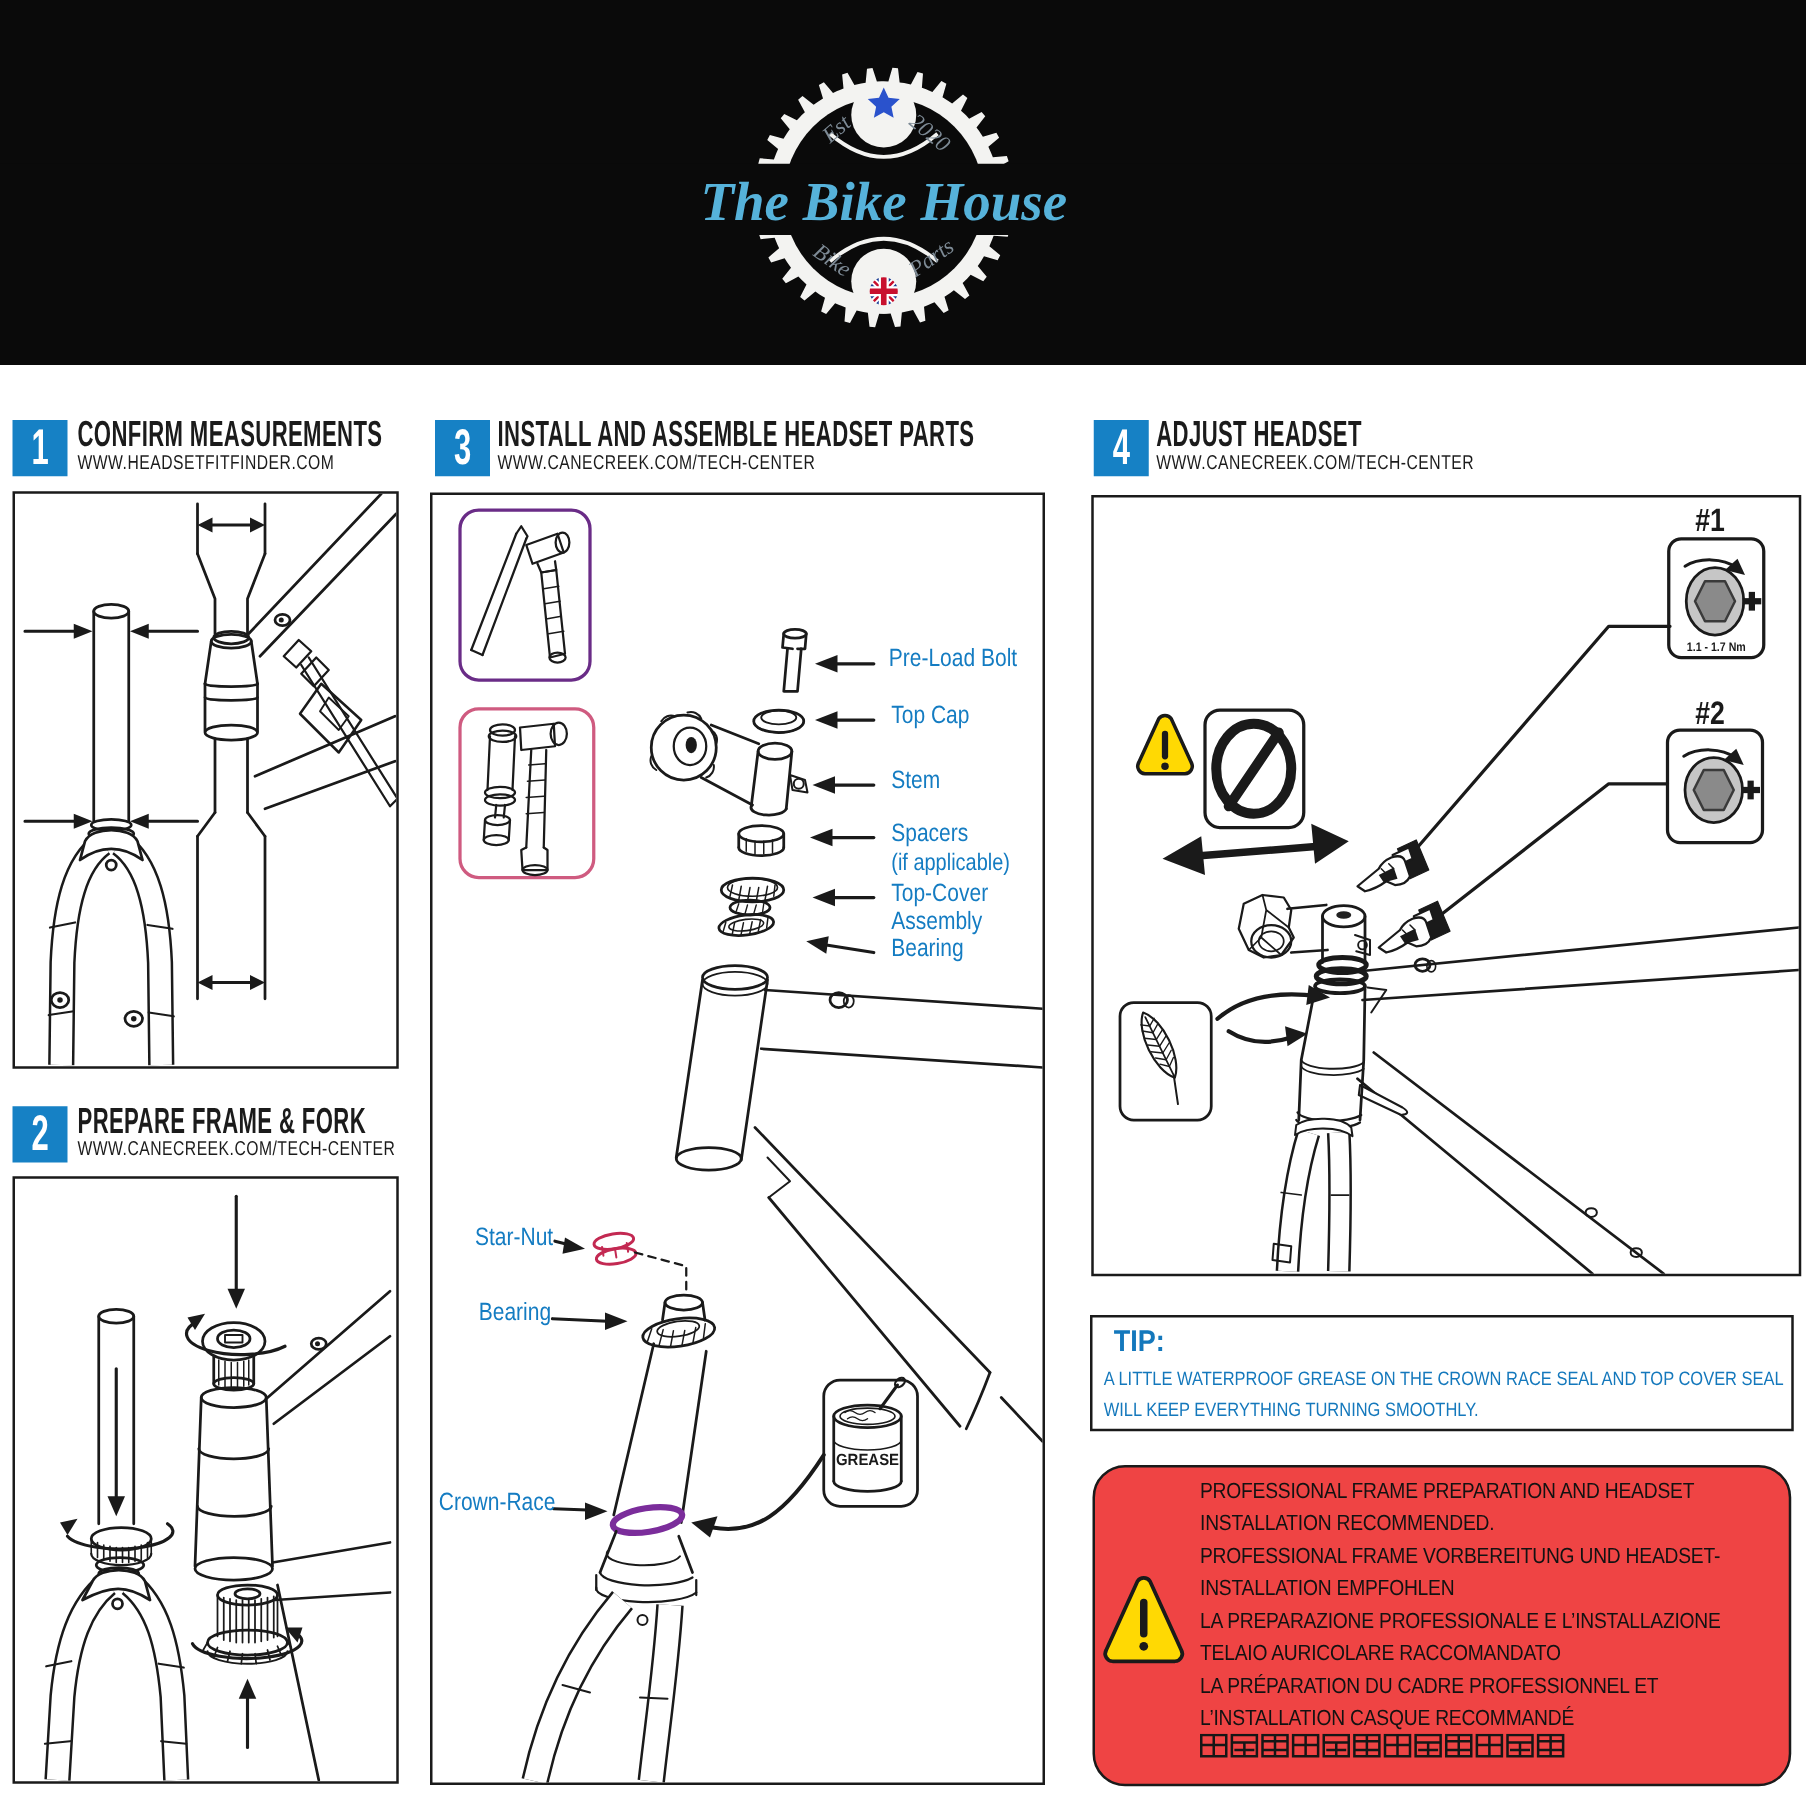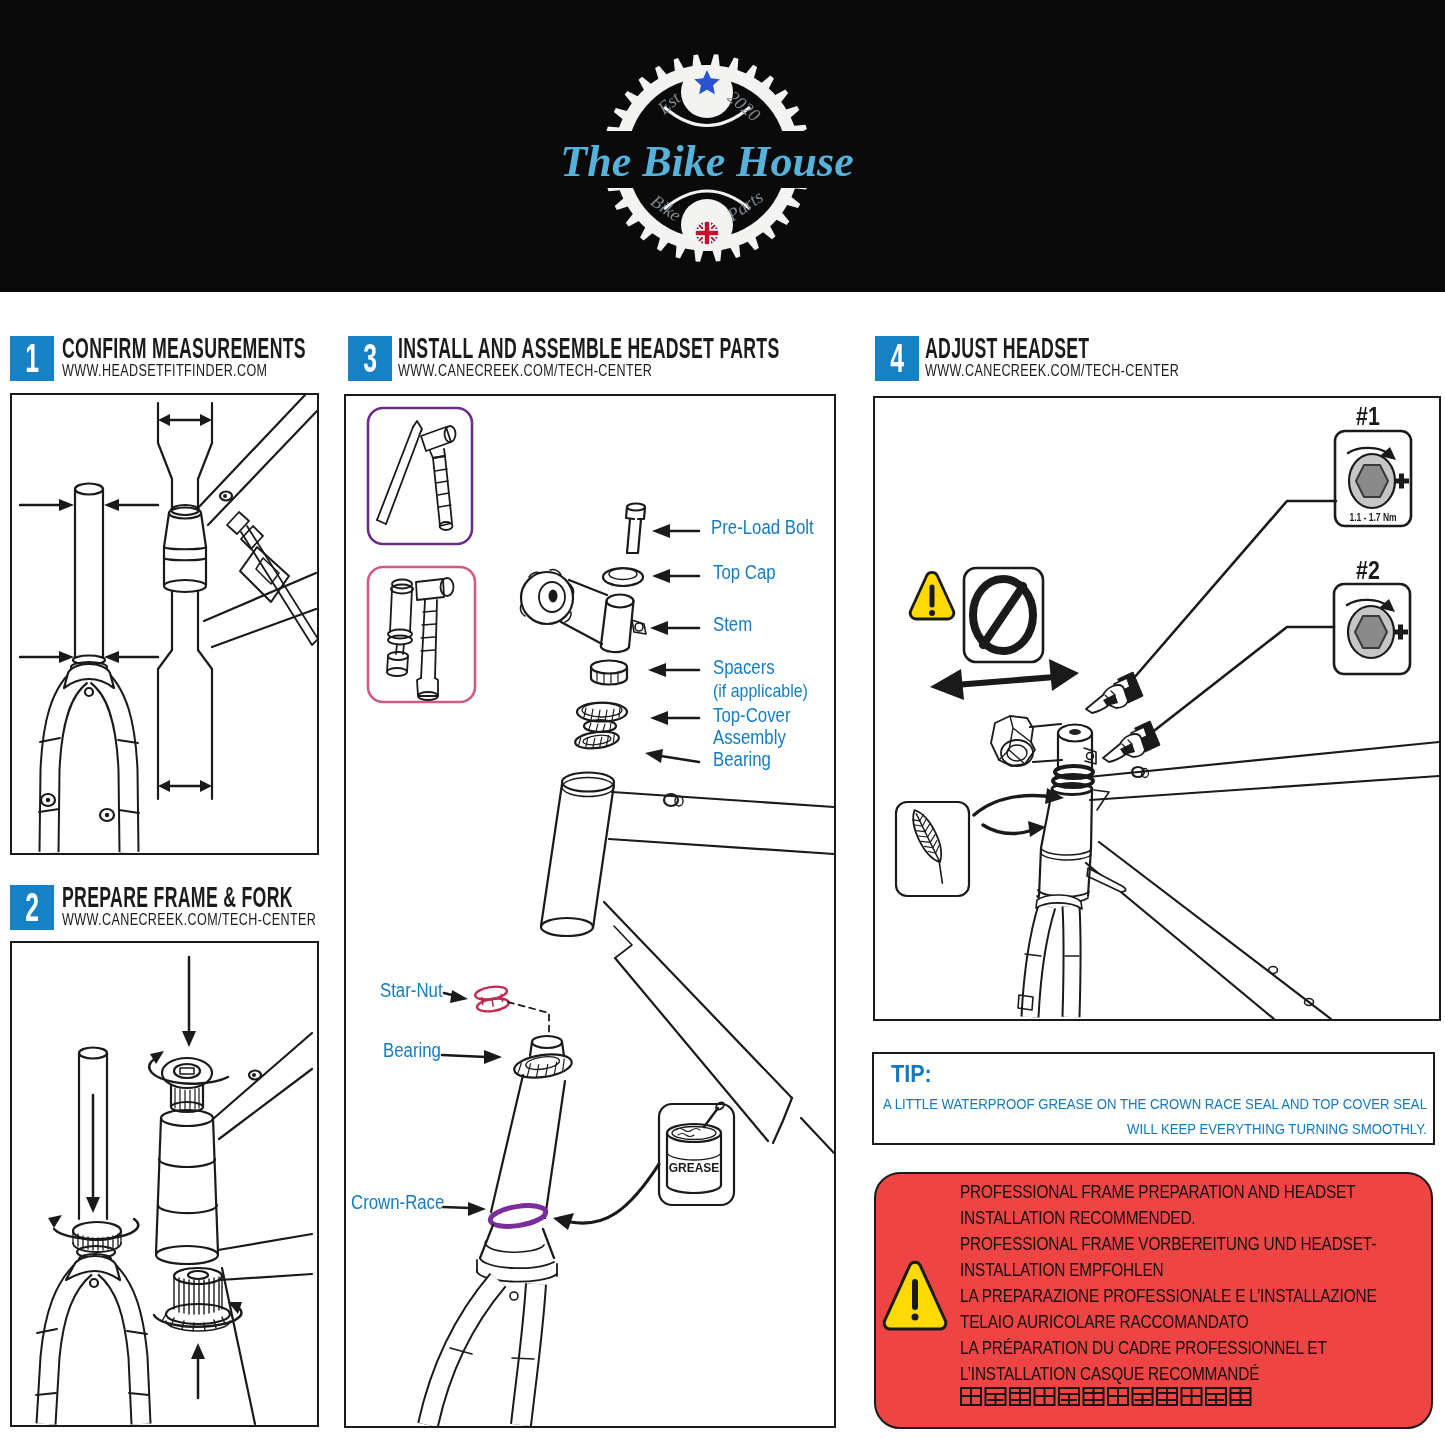--- a/index.html
+++ b/index.html
@@ -436,21 +436,21 @@
   <rect x="21" y="404" width="73" height="94" rx="11" stroke-width="2.2"></rect>
   <g transform="rotate(-26 57 448)">
     <path d="M57,408 C 69,420 69,454 57,466 C 45,454 45,420 57,408 Z" stroke-width="1.7"></path>
     <path d="M57,412 L57,464" stroke-width="1.4"></path>
     <path d="M57,420 L63,416 M57,426 L64,421 M57,432 L65,427 M57,438 L65,433 M57,444 L65,439 M57,450 L64,445 M57,456 L63,451 M57,420 L51,416 M57,426 L50,421 M57,432 L49,427 M57,438 L49,433 M57,444 L49,439 M57,450 L50,445 M57,456 L51,451" stroke-width="1.1"></path>
     <path d="M57,464 L50,486" stroke-width="1.6"></path>
   </g>
 </svg>
 </div>
 
-<div class="box" style="left:872px;top:1052px;width:559px;height:89px;text-align:right;">
+<div class="box" style="left:872px;top:1052px;width:559px;height:89px;">
   <div class="abs" style="left:17px;top:6px;color:#1478bc;font-weight:bold;font-size:24px;transform:scaleX(0.9);transform-origin:0 0;">TIP:</div>
   <div class="abs" style="left:9px;top:37px;color:#1478bc;font-size:15.5px;line-height:25px;white-space:nowrap;transform:scaleX(0.85);transform-origin:0 0;">A LITTLE WATERPROOF GREASE ON THE CROWN RACE SEAL AND TOP COVER SEAL<br>WILL KEEP EVERYTHING TURNING SMOOTHLY.</div>
 </div>
 
 <div class="abs" style="left:874px;top:1172px;width:555px;height:253px;background:#ef4444;border:2px solid #1a1a1a;border-radius:26px;">
   <svg class="abs" style="left:0;top:0;" width="120" height="253" viewBox="0 0 120 253">
     <path d="M34,91 a6,6 0 0 1 10,0 L69,146 a6,6 0 0 1 -5,9 L14,155 a6,6 0 0 1 -5,-9 Z" fill="#ffd903" stroke="#1a1a1a" stroke-width="3" stroke-linejoin="round"></path>
     <path d="M39,108 L39,133" stroke="#1a1a1a" stroke-width="6" stroke-linecap="round"></path>
     <circle cx="39" cy="143" r="3.5" fill="#1a1a1a"></circle>
   </svg>

